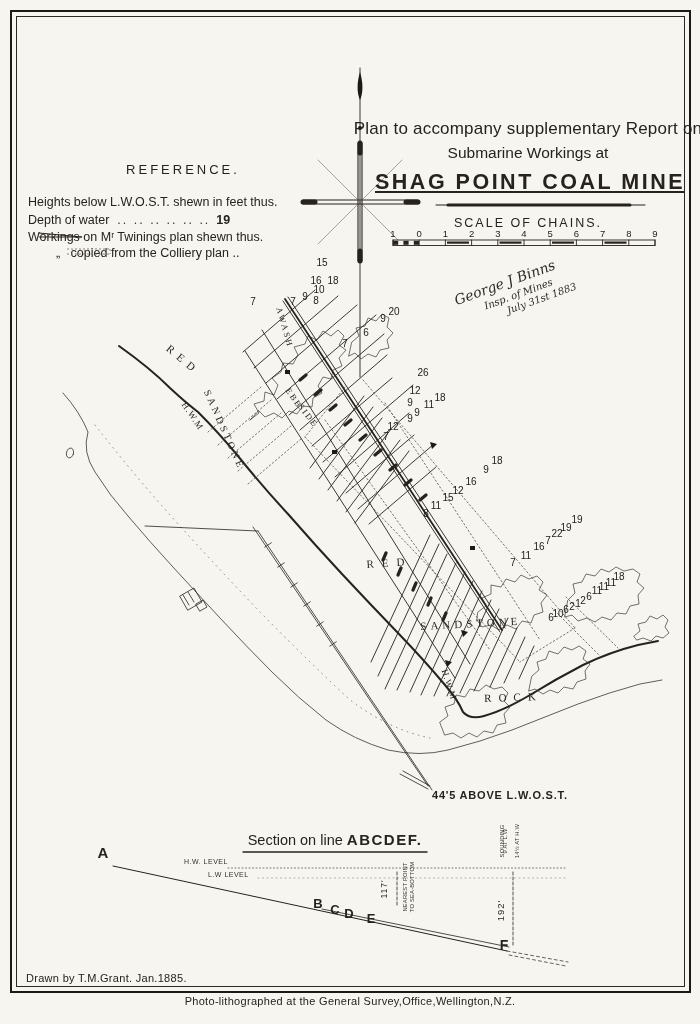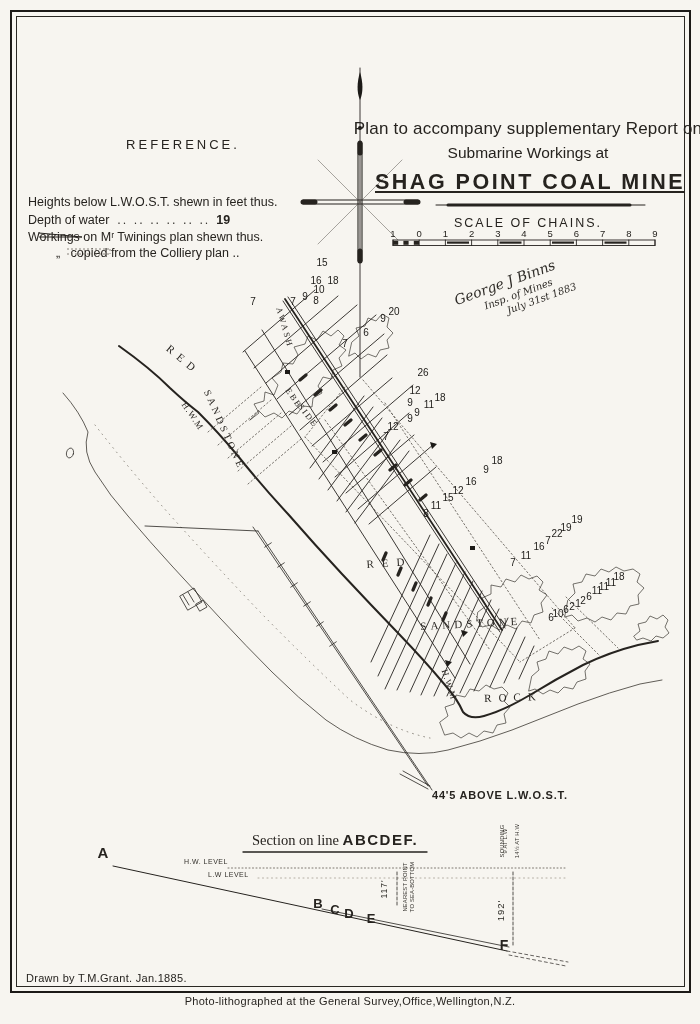--- a/index.html
+++ b/index.html
@@ -10,36 +10,36 @@
   }
   .frame-outer{position:absolute;left:10px;top:10px;width:677px;height:979px;
     border:2.5px solid #1c1a17;}
   .frame-inner{position:absolute;left:16px;top:16px;width:667px;height:969px;
     border:1px solid #2a2823;}
   .abs{position:absolute;}
   .ctr{transform:translateX(-50%);white-space:nowrap;}
   .t-line1{font-size:17px;letter-spacing:.2px;}
   .t-line2{font-size:15.5px;}
   .t-line3{font-size:21.5px;font-weight:bold;letter-spacing:2.5px;text-decoration:underline;}
-  .ref-head{font-size:13px;letter-spacing:3px;}
+  .ref-head{font-size:13px;letter-spacing:3px;margin-top:25px;}
   .ref-row{font-size:12.5px;white-space:nowrap;margin-top:37px;}
   .ref-row .val{font-weight:bold;margin-left:6px;}
   .ref-row .leader{letter-spacing:2px;color:#3a3733;margin-left:8px;}
   .scale-head{font-size:12.5px;letter-spacing:2px;}
   .tick{position:absolute;transform:translateX(-50%);font-size:9.5px;}
   .m{position:absolute;transform:translate(-50%,-50%);font-size:10px;color:#1d1b18;}
   .geo{position:absolute;transform-origin:0 0;color:#2a2723;font-family:"Liberation Serif",serif;white-space:nowrap;}
   .sig{position:absolute;left:452px;top:293px;transform:rotate(-20deg);transform-origin:0 0;
      font-family:"DejaVu Serif",serif;font-style:italic;color:#2e2b27;}
   .sig .s1{font-size:14px;}
   .sig .s2{font-size:10px;margin:2px 0 0 26px;}
   .sig .s3{font-size:10px;margin:1px 0 0 46px;}
   .note445{font-size:11px;font-weight:bold;letter-spacing:.8px;}
   .sec-title{font-size:15px;white-space:nowrap;}
-  .sec-title .pre{font-family:Liberation Serif, serif;font-size:14.5px;}
+  .sec-title .pre{font-family:Liberation Sans, sans-serif;font-size:14.5px;}
   .sec-title .bold{font-weight:bold;letter-spacing:1.5px;}
   .pt{position:absolute;font-weight:bold;transform:translate(-50%,-50%);}
   .lvl{position:absolute;font-size:7px;letter-spacing:.5px;color:#33302b;}
   .rot90{position:absolute;transform:rotate(-90deg);transform-origin:center;white-space:nowrap;}
   .dimtxt{font-size:8.5px;letter-spacing:1px;color:#2a2823;}
   .dimsmall{font-size:5.8px;letter-spacing:.2px;color:#33302b;}
   .credit{font-size:11px;letter-spacing:.3px;}
   svg{position:absolute;left:0;top:0;}
   .refsym{display:inline-block;vertical-align:middle;margin-left:10px;}
 </style>

